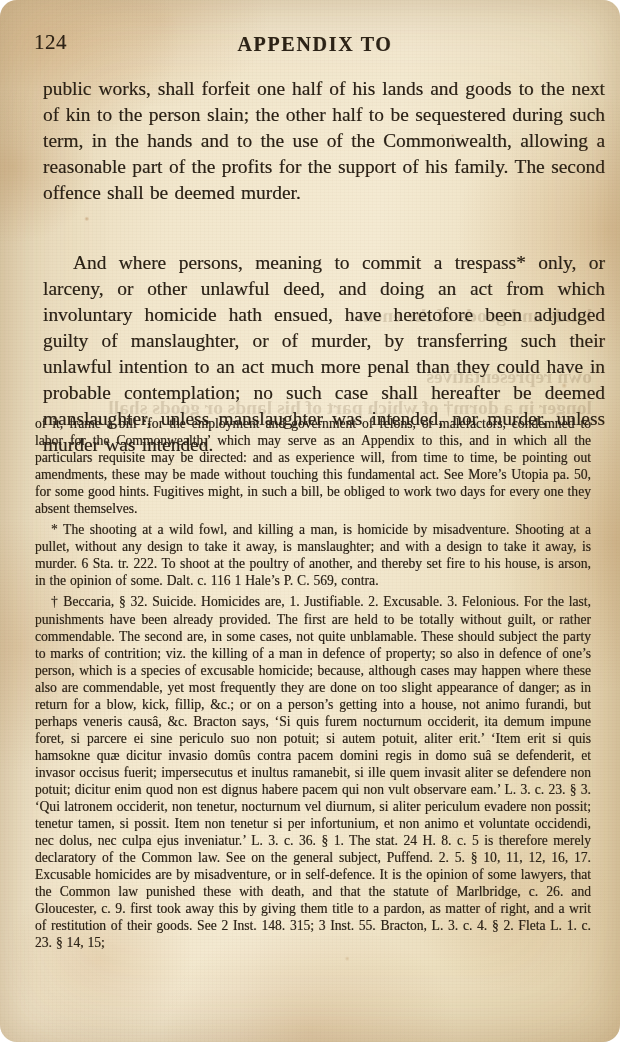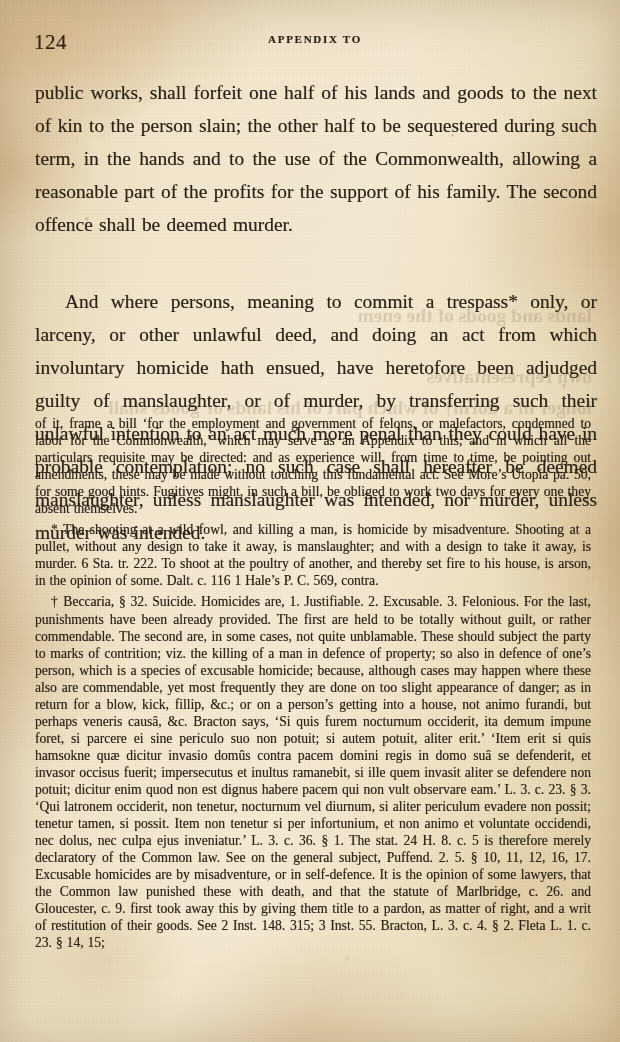--- a/index.html
+++ b/index.html
@@ -20,20 +20,21 @@
       radial-gradient(ellipse 150px 120px at 26% 2%,  rgba(190,140,80,0.20) 0%, rgba(190,140,80,0) 72%),
       radial-gradient(ellipse 210px 190px at 98% 22%, rgba(182,126,66,0.26) 0%, rgba(182,126,66,0) 72%),
       radial-gradient(ellipse 170px 200px at 99% 52%, rgba(176,120,60,0.22) 0%, rgba(176,120,60,0) 74%),
       radial-gradient(ellipse 160px 170px at 3% 62%,  rgba(180,126,66,0.20) 0%, rgba(180,126,66,0) 74%),
       radial-gradient(ellipse 200px 150px at 50% 99%, rgba(178,124,64,0.20) 0%, rgba(178,124,64,0) 74%),
       radial-gradient(ellipse 140px 130px at 82% 86%, rgba(186,132,72,0.16) 0%, rgba(186,132,72,0) 72%),
       radial-gradient(ellipse 130px 120px at 16% 92%, rgba(182,128,68,0.18) 0%, rgba(182,128,68,0) 72%),
       linear-gradient(100deg, #e6d7b6 0%, #f2e7cd 26%, #f4ead2 52%, #ecdfbf 78%, #e2d0aa 100%);
     font-family: "Liberation Serif", "DejaVu Serif", serif;
     color: #2b2217;
+    border-radius: 17px;
   }
 
   
   #grain {
     position: absolute;
     inset: 0;
     pointer-events: none;
     opacity: 0.5;
     background-image:
       repeating-linear-gradient(0deg, rgba(120,88,48,0.045) 0px, rgba(120,88,48,0.045) 1px, rgba(255,255,255,0) 1px, rgba(255,255,255,0) 3px),
@@ -93,33 +94,33 @@
     top: 0;
     font-size: 21px;
     letter-spacing: 0.5px;
   }
   .head-title {
     position: absolute;
     left: 0;
     right: 0;
     top: 3px;
     text-align: center;
-    font-size: 11px;
+    font-size: 20px;
     letter-spacing: 1.7px;
     font-weight: 600;
     padding-left: 10px;
   }
 
   #body-text {
     position: absolute;
-    left: 35px;
+    left: 43px;
     top: 76px;
     width: 562px;
     font-size: 19.4px;
-    line-height: 33px;
+    line-height: 26px;
     text-align: justify;
     text-align-last: left;
     word-spacing: 1.4px;
   }
   #body-text p {
     margin: 0;
   }
   #body-text p.indent {
     text-indent: 30px;
     margin-top: 44px;

